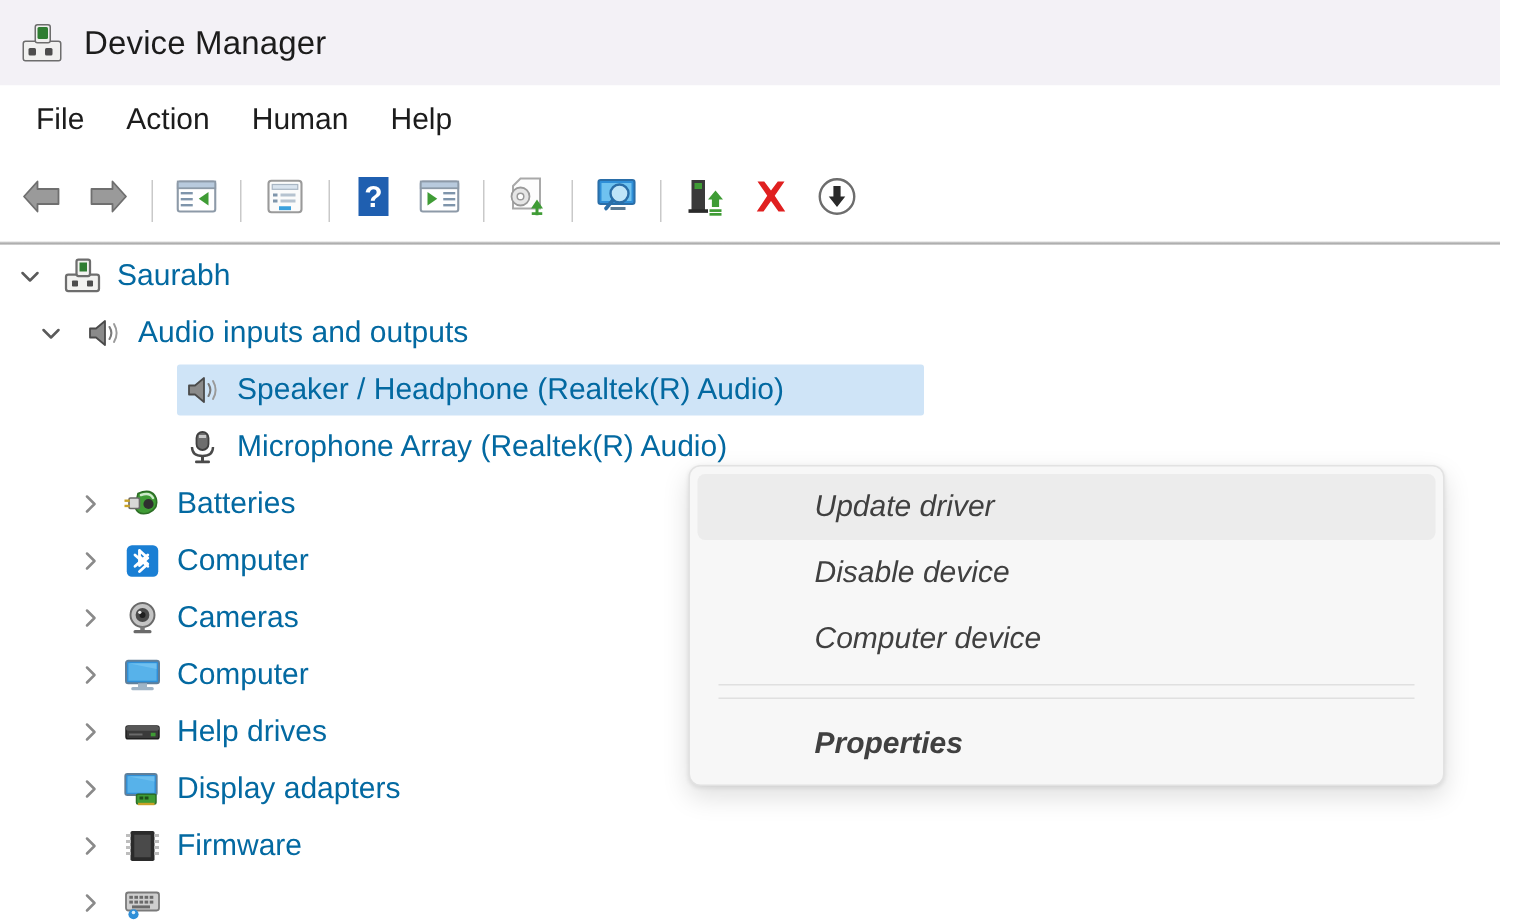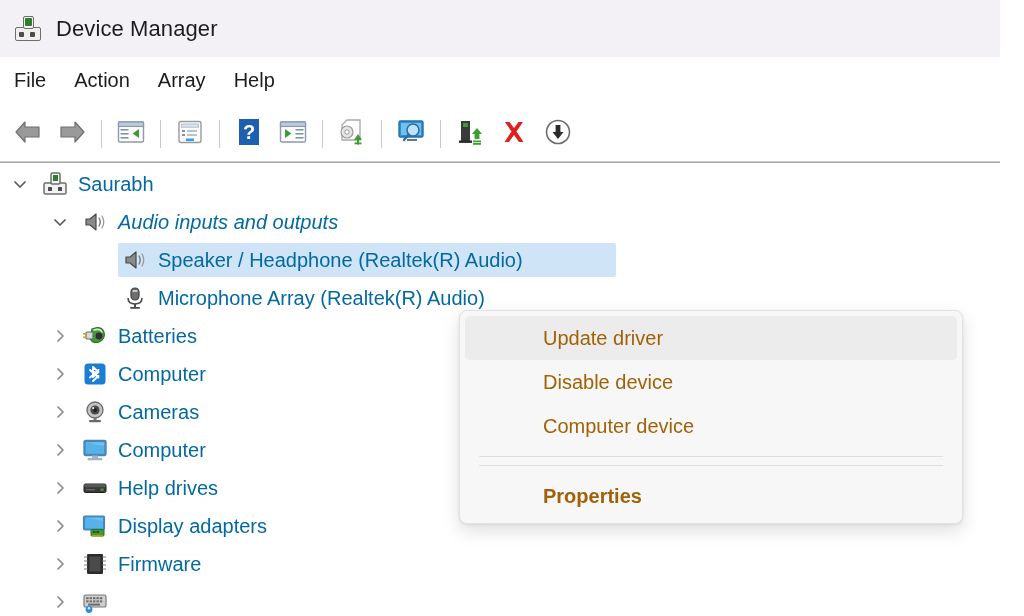--- a/index.html
+++ b/index.html
@@ -85,20 +85,21 @@
 
   
   .menubar {
     position: absolute;
     left: 0; top: 57px;
     width: 1024px;
     height: 47px;
     background: #ffffff;
     display: flex;
     align-items: center;
+    padding-left: 10px;
     box-sizing: border-box;
   }
   .menubar-item {
     font-size: 20px;
     color: #1c1c1c;
     padding: 3px 14px;
     cursor: default;
     border-radius: 3px;
   }
 
@@ -201,24 +202,25 @@
     padding: 5px 5px;
     box-sizing: border-box;
     z-index: 30;
   }
   .ctx-item {
     height: 44px;
     display: flex;
     align-items: center;
     padding-left: 78px;
     font-size: 20px;
-    color: #a16207;
+    color: #404040;
     border-radius: 5px;
     box-sizing: border-box;
     cursor: default;
+    font-style: italic;
   }
   .ctx-item.hovered { background: #ececec; }
   .ctx-item.bold { font-weight: bold; }
   .ctx-sep {
     height: 1px;
     background: #e0e0e0;
     margin: 8px 14px 8px 14px;
   }
 </style>
 </head>
@@ -233,21 +235,21 @@
       <div class="dm-icon-dot r"></div>
       <div class="dm-icon-top"></div>
       <div class="dm-icon-screen"></div>
     </div>
     <div class="titlebar-title">Device Manager</div>
   </div>
 
   <div class="menubar">
     <div class="menubar-item">File</div>
     <div class="menubar-item">Action</div>
-    <div class="menubar-item">Array</div>
+    <div class="menubar-item">Human</div>
     <div class="menubar-item">Help</div>
   </div>
 
   <div class="toolbar">
 
     <div class="tb-btn">
       <span>
         <svg width="30" height="26" viewBox="0 0 30 26">
           <path d="M12 3 L3 13 L12 23 L12 18 L26 18 L26 8 L12 8 Z" fill="#9a9a9a" stroke="#6f6f6f" stroke-width="1.2" stroke-linejoin="round"></path>
         </svg>
@@ -393,21 +395,21 @@
           <rect x="2" y="12" width="22" height="11" rx="1.5" fill="#f2f2f0" stroke="#6d6d6d" stroke-width="1.5"></rect>
           <rect x="6" y="16" width="4" height="4" rx="0.6" fill="#4d4d4d"></rect>
           <rect x="16" y="16" width="4" height="4" rx="0.6" fill="#4d4d4d"></rect>
           <rect x="9" y="2" width="9" height="11" rx="1.3" fill="#f2f2f0" stroke="#6d6d6d" stroke-width="1.5"></rect>
           <rect x="11" y="4" width="5" height="6" fill="#2f7d32"></rect>
         </svg>
       </div>
       <div class="tree-label">Saurabh</div>
     </div>
 
-    <div class="tree-row" style="padding-left:50px;font-style:italic;">
+    <div class="tree-row" style="padding-left:24px;">
       <div class="chev">
         <svg width="20" height="20" viewBox="0 0 20 20">
           <path d="M5 8 L10 13 L15 8" fill="none" stroke="#5a5a5a" stroke-width="1.7" stroke-linecap="round" stroke-linejoin="round"></path>
         </svg>
       </div>
       <div class="tree-icon" style="margin-left:12px;">
         <svg width="26" height="26" viewBox="0 0 26 26">
           <path d="M4 10 L8 10 L14 5 L14 21 L8 16 L4 16 Z" fill="#8a8a8a" stroke="#4a4a4a" stroke-width="1.2" stroke-linejoin="round"></path>
           <path d="M17 9 Q19.5 13 17 17" fill="none" stroke="#7a7a7a" stroke-width="1.4" stroke-linecap="round"></path>
           <path d="M20 7 Q23.5 13 20 19" fill="none" stroke="#9a9a9a" stroke-width="1.3" stroke-linecap="round"></path>

